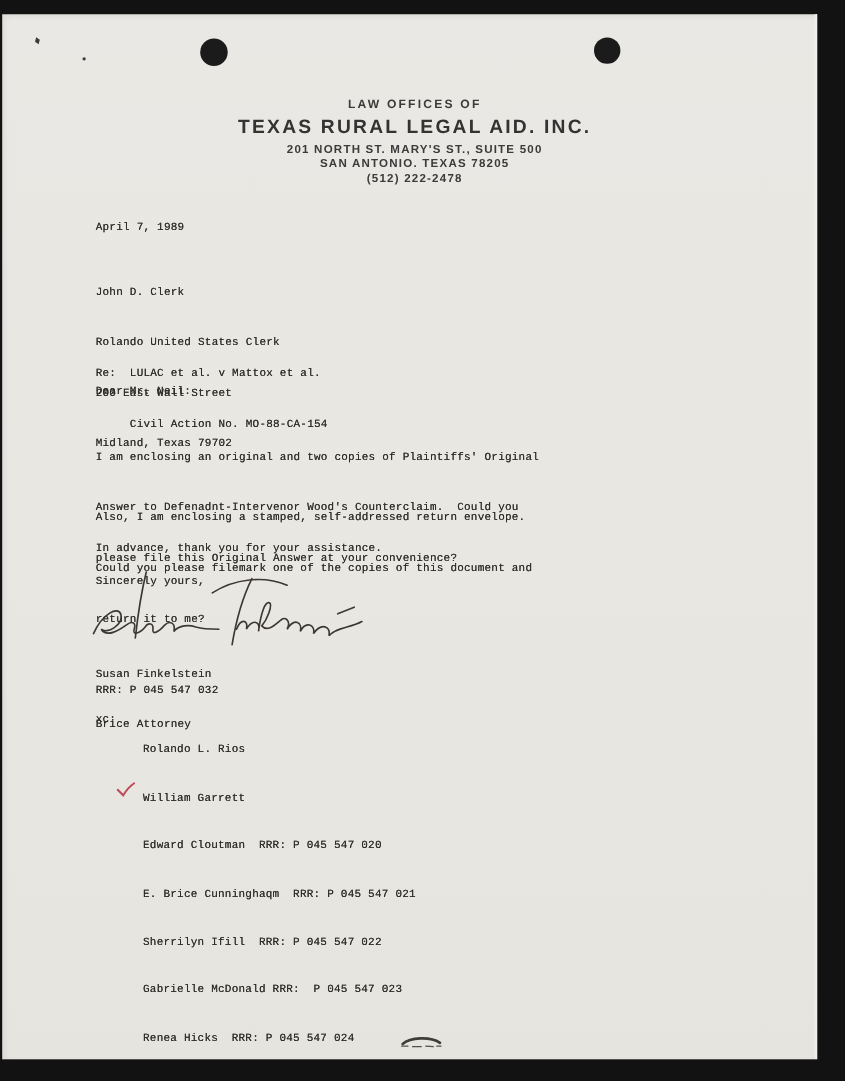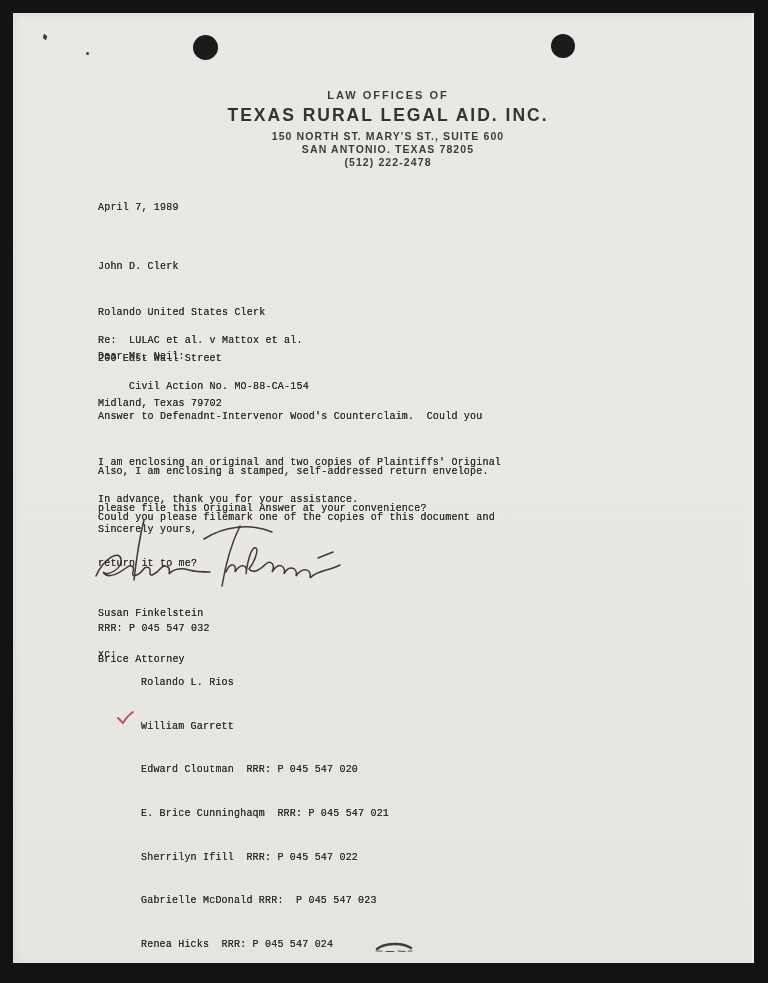--- a/index.html
+++ b/index.html
@@ -2,21 +2,21 @@
 <html><head>
 <meta charset="utf-8">
 <style>
   html,body{margin:0;padding:0;}
   body{
     width:768px;height:983px;position:relative;overflow:hidden;
     background:#121212;
     font-family:"Liberation Mono","DejaVu Sans Mono",monospace;
   }
   .paper{
-    position:absolute;left:13px;top:13px;width:741px;height:950px;
+    position:absolute;left:2px;top:13px;width:741px;height:950px;
     background:linear-gradient(180deg,#eae8e4 0%,#e9e7e2 55%,#e6e4df 100%);
     box-shadow:inset -3px 0 2px -1px #f3f2ee, inset 2px 2px 6px rgba(0,0,0,0.06);
   }
   .hole{
     position:absolute;width:25px;height:25px;border-radius:50%;
     background:#1b1b1b;
   }
   .speck{position:absolute;background:#3a3a3a;}
   
   .letterhead{
@@ -46,21 +46,21 @@
 <div class="paper">
 
   <div class="hole" style="left:180px;top:22px;"></div>
   <div class="hole" style="left:538px;top:21px;width:24px;height:24px;"></div>
   <div class="speck" style="left:30px;top:22px;width:4px;height:4px;transform:rotate(35deg) skewX(20deg);"></div>
   <div class="speck" style="left:73px;top:39px;width:3px;height:3px;border-radius:50%;"></div>
 
   <div class="letterhead" style="left:375px;">
     <div class="lh-top">LAW OFFICES OF</div>
     <div class="lh-org">TEXAS RURAL LEGAL AID. INC.</div>
-    <div class="lh-addr">150 NORTH ST. MARY'S ST., SUITE 600</div>
+    <div class="lh-addr">201 NORTH ST. MARY'S ST., SUITE 500</div>
     <div class="lh-addr">SAN ANTONIO. TEXAS 78205</div>
     <div class="lh-phone">(512) 222-2478</div>
   </div>
 
   <div class="tw" style="left:85px;top:187px;">April 7, 1989</div>
 
   <div class="tw" style="left:85px;top:216px;">
     <div>John D. Clerk</div>
     <div>Rolando United States Clerk</div>
     <div>200 East Wall Street</div>
@@ -68,22 +68,22 @@
   </div>
 
   <div class="tw" style="left:85px;top:290px;">
     <div>Re:  LULAC et al. v Mattox et al.</div>
     <div>     Civil Action No. MO-88-CA-154</div>
   </div>
 
   <div class="tw" style="left:85px;top:336px;">Dear Mr. Neil:</div>
 
   <div class="tw" style="left:85px;top:366px;">
+    <div>I am enclosing an original and two copies of Plaintiffs' Original</div>
     <div>Answer to Defenadnt-Intervenor Wood's Counterclaim.  Could you</div>
-    <div>I am enclosing an original and two copies of Plaintiffs' Original</div>
     <div>please file this Original Answer at your convenience?</div>
   </div>
 
   <div class="tw" style="left:85px;top:421px;">
     <div>Also, I am enclosing a stamped, self-addressed return envelope.</div>
     <div>Could you please filemark one of the copies of this document and</div>
     <div>return it to me?</div>
   </div>
 
   <div class="tw" style="left:85px;top:479px;">In advance, thank you for your assistance.</div>

